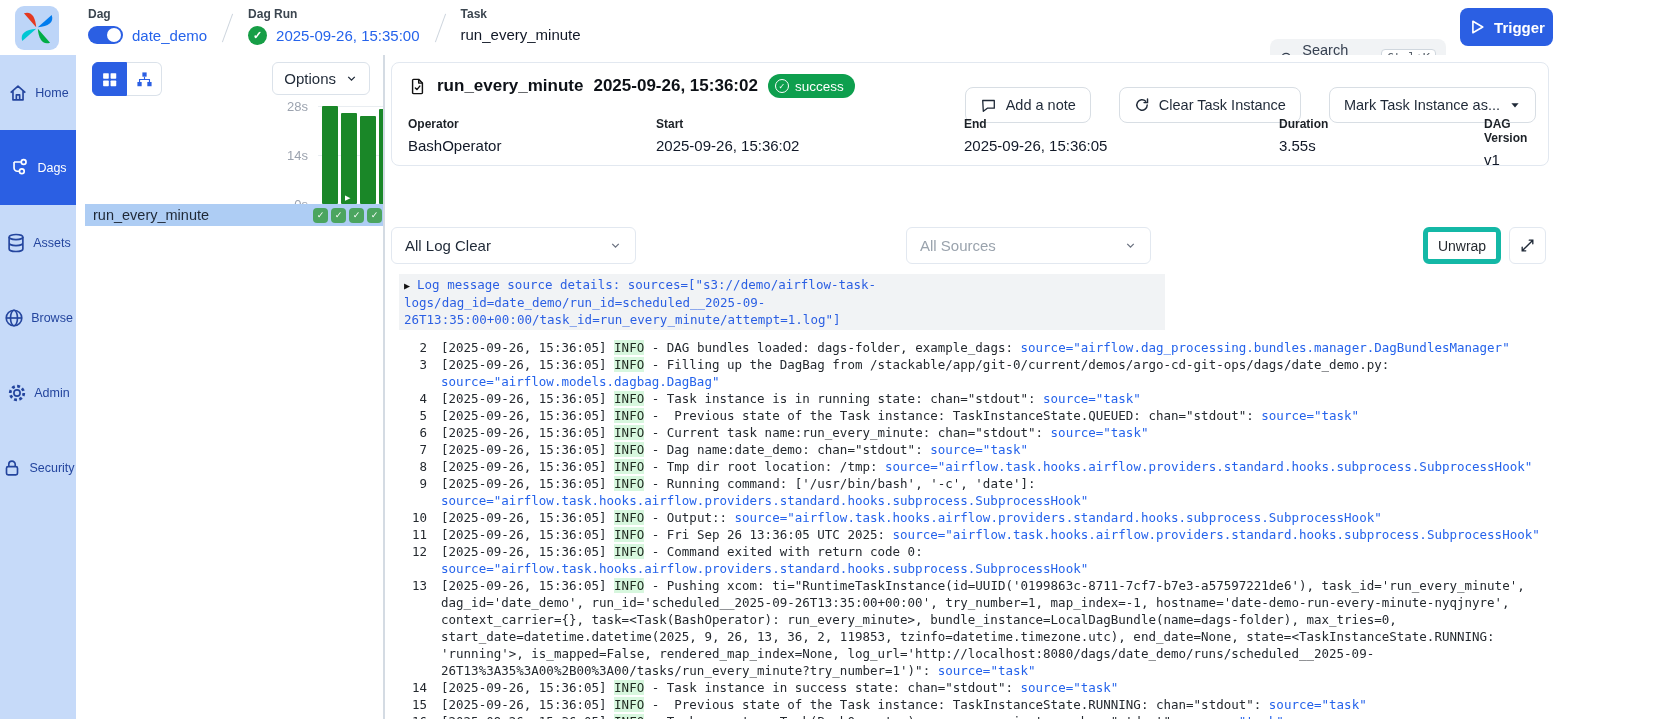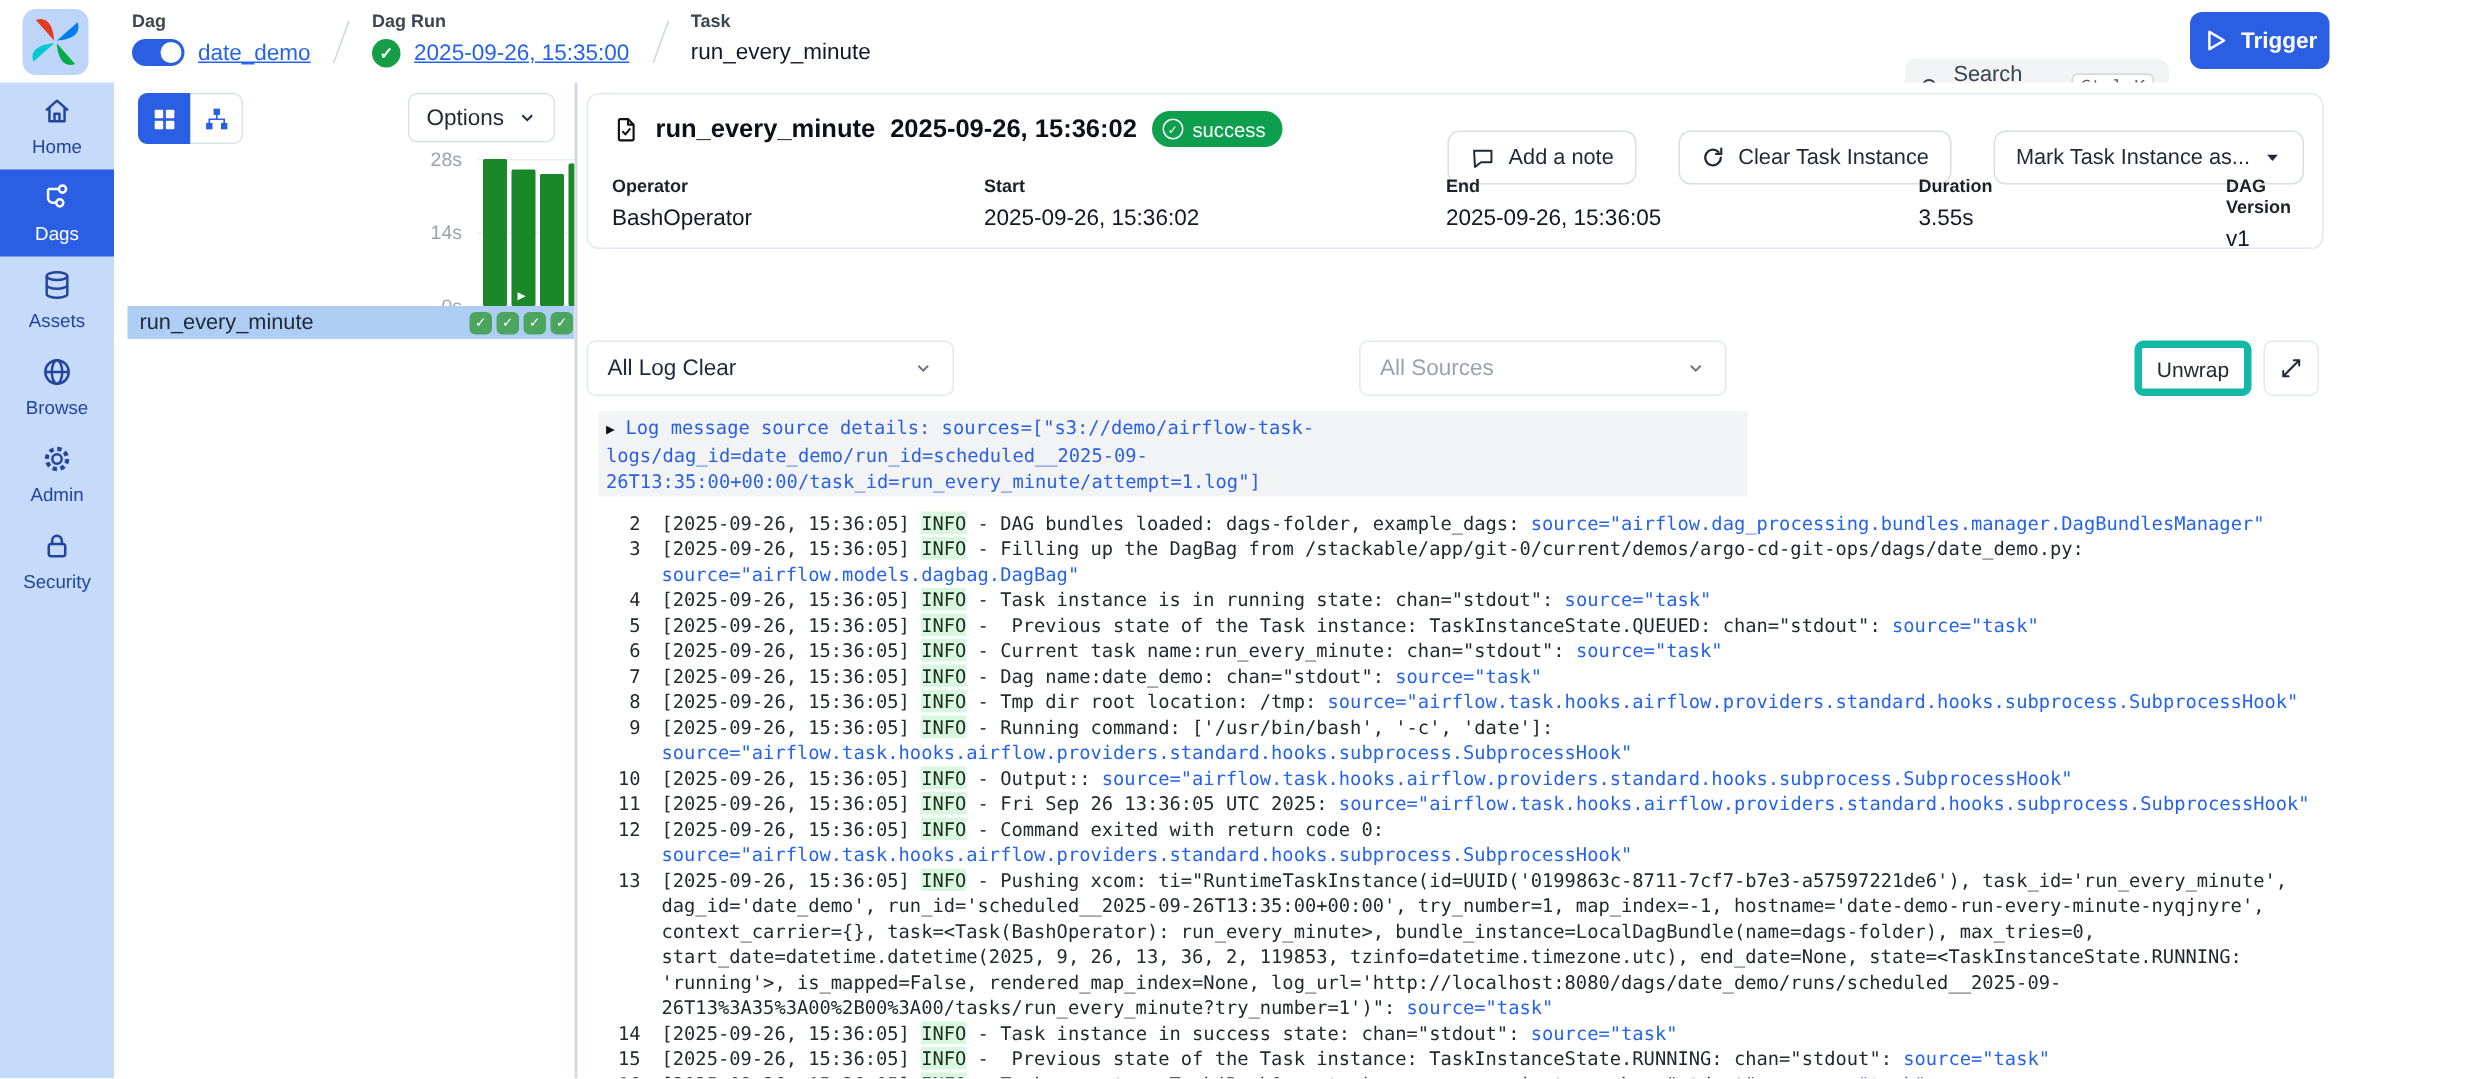--- a/index.html
+++ b/index.html
@@ -6,34 +6,34 @@
   *{box-sizing:border-box;}
   .app{position:relative;width:1657px;height:719px;font-family:"Liberation Sans",sans-serif;color:#111;overflow:hidden;background:#fff;}
   svg{display:block;}
 
   
   .topbar{position:absolute;left:0;top:0;width:1657px;height:55px;background:#fff;}
   .logo{position:absolute;left:15px;top:6px;width:44px;height:44px;border-radius:9px;background:#bdd5f8;display:flex;align-items:center;justify-content:center;}
   .crumbs{position:absolute;left:88px;top:7px;display:flex;align-items:flex-start;}
   .crumb .clabel{font-size:12px;font-weight:700;color:#3c4650;}
   .crumb .cval{margin-top:5px;display:flex;align-items:center;gap:9px;font-size:15px;}
-  .crumb .link{color:#2563eb;text-decoration:underline;}
+  .crumb .link{color:#2563eb;}
   .crumb .plain{color:#111827;}
   .toggle{width:35px;height:18px;border-radius:9px;background:#2b5fe3;position:relative;}
   .toggle .knob{position:absolute;right:2px;top:2px;width:14px;height:14px;border-radius:50%;background:#fff;}
   .circ-check{width:19px;height:19px;border-radius:50%;background:#169e46;color:#fff;font-size:11px;display:flex;align-items:center;justify-content:center;font-weight:700;}
   .sep{width:1px;height:30px;background:#cdd5dd;transform:rotate(20deg);margin:6px 20px 0 20px;}
   .searchbox{position:absolute;left:1270px;top:8px;width:176px;height:38px;background:#f1f3f5;border-radius:8px;display:flex;align-items:center;gap:8px;padding:0 10px;cursor:pointer;margin-top:31px;}
   .searchbox .stext{font-size:14.5px;color:#374151;}
   .kbd{font-family:"DejaVu Sans Mono",monospace;font-size:12px;color:#57606a;background:#fff;border:1px solid #d0d7de;border-radius:4px;padding:1px 5px;}
   .trigger{position:absolute;left:1460px;top:8px;width:93px;height:38px;background:#2b5fe3;border:none;border-radius:8px;color:#fff;font-size:15px;font-weight:700;display:flex;align-items:center;justify-content:center;gap:8px;font-family:inherit;cursor:pointer;}
 
   
   .sidebar{position:absolute;left:0;top:55px;width:76px;bottom:0;background:#c6daf9;display:flex;flex-direction:column;}
-  .side-item{height:58px;display:flex;flex-direction:column;align-items:center;justify-content:center;gap:6px;color:#24459e;font-size:12.5px;cursor:pointer;}
+  .side-item{height:75px;display:flex;flex-direction:row;align-items:center;justify-content:center;gap:6px;color:#24459e;font-size:12.5px;cursor:pointer;}
   .side-item.active{background:#2b5fe3;color:#fff;}
 
   
   .left-panel{position:absolute;left:76px;top:55px;width:307px;bottom:0;background:#fff;overflow:hidden;}
   .view-toggle{position:absolute;left:16px;top:7px;display:flex;}
   .vbtn{width:35px;height:34px;border:1px solid #dbe2ea;background:#fff;display:flex;align-items:center;justify-content:center;color:#2b5fe3;cursor:pointer;}
   .vbtn:first-child{border-radius:6px 0 0 6px;}
   .vbtn:last-child{border-radius:0 6px 6px 0;border-left:none;}
   .vbtn.selected{background:#2b5fe3;border-color:#2b5fe3;color:#fff;}
   .options-btn{position:absolute;right:13px;top:7px;height:33px;padding:0 11px;border:1px solid #dbe2ea;border-radius:6px;background:#fff;display:flex;align-items:center;gap:9px;font-size:15px;color:#1f2937;font-family:inherit;cursor:pointer;}

